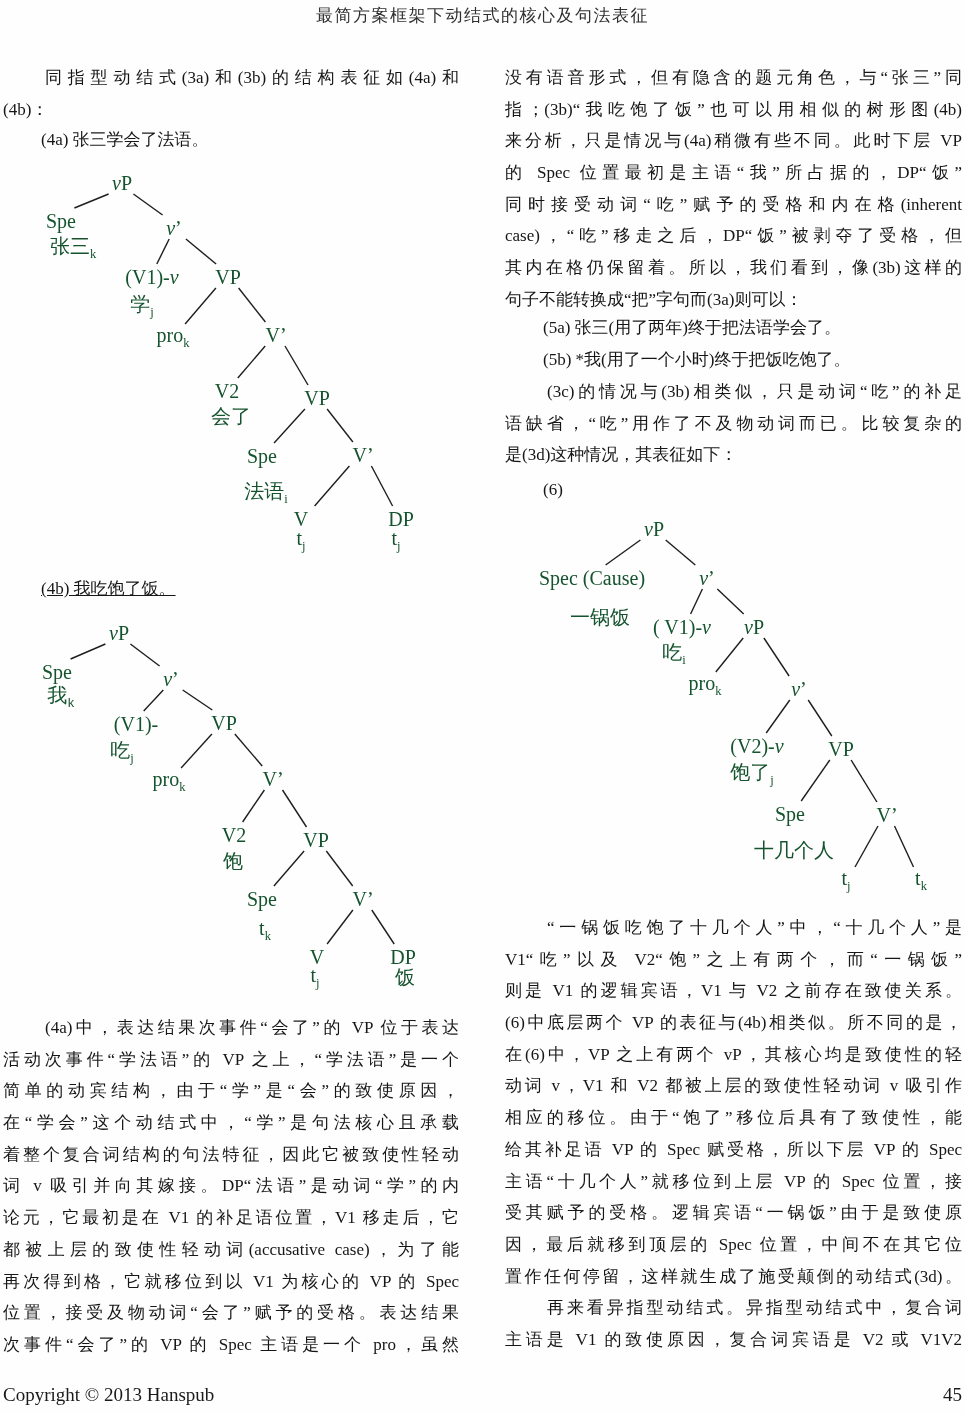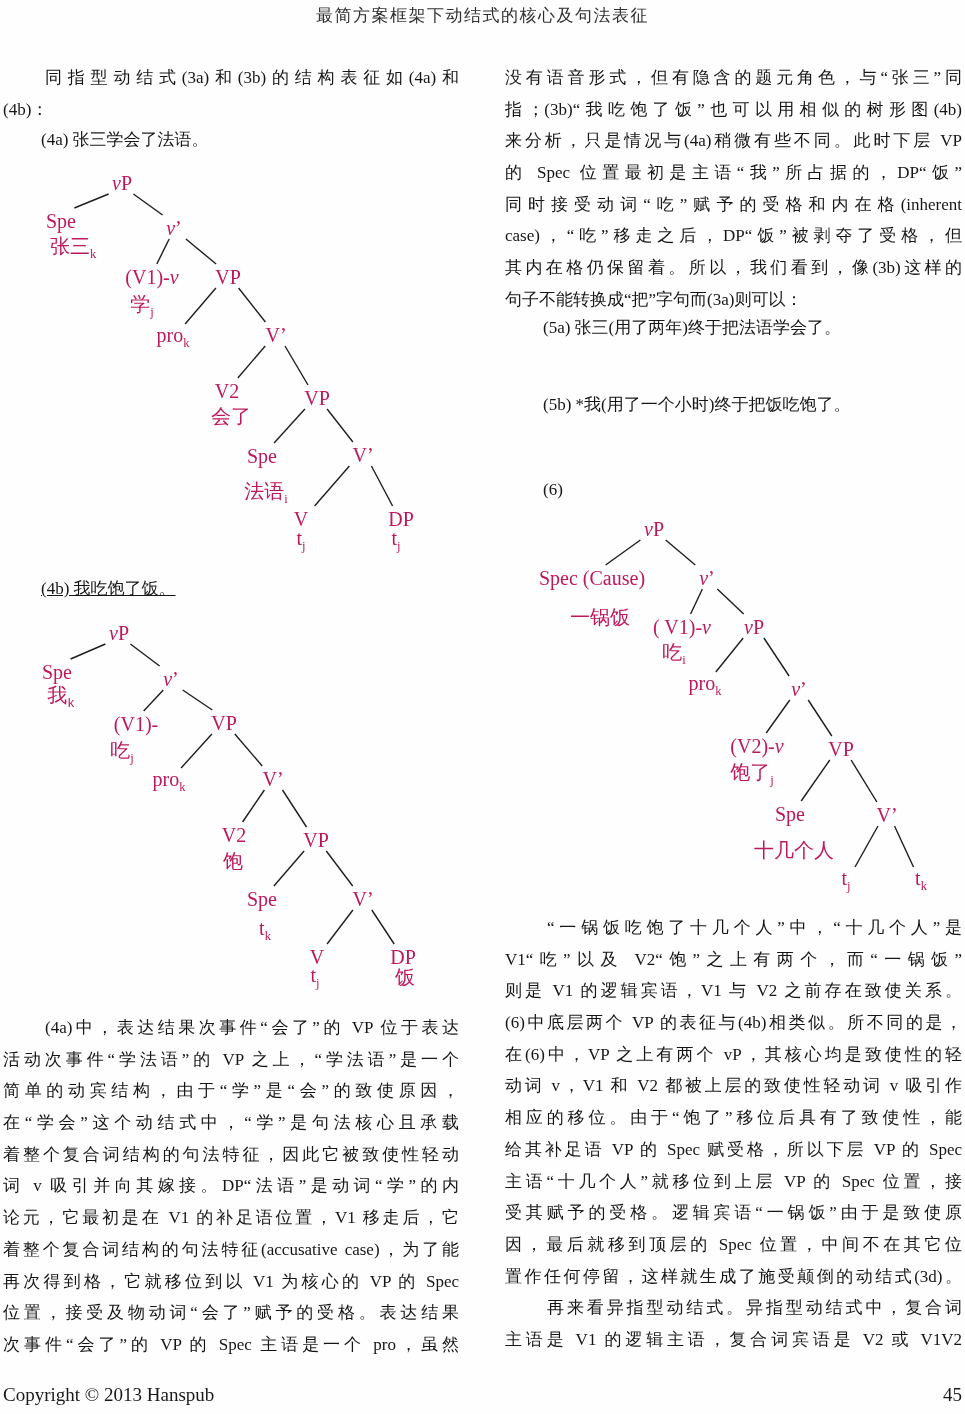--- a/index.html
+++ b/index.html
@@ -15,21 +15,21 @@
   .tline{
     font-size:17px;height:31.7px;line-height:31.7px;white-space:nowrap;
     color:#161616;
   }
   .just{text-align:justify;text-align-last:justify;white-space:normal;height:31.7px;overflow:hidden;}
   .tree{position:absolute;}
   .tree svg{position:absolute;left:0;top:0;}
   .tree svg line{stroke:#1e1e1e;stroke-width:1.4;}
   .node{
     position:absolute;transform:translate(-50%,-50%);
-    font-size:20px;white-space:nowrap;color:#be185d;
+    font-size:20px;white-space:nowrap;color:#14532d;
   }
   .node i{font-family:"Liberation Serif","DejaVu Serif",serif;}
   .node sub{font-size:12.5px;}
   .footer-left{position:absolute;left:3px;top:1384px;font-size:19px;color:#1a1a1a;}
   .footer-right{position:absolute;right:3px;top:1384px;font-size:19px;color:#1a1a1a;}
 </style>
 </head>
 <body>
 
 <div id="page">
@@ -47,59 +47,64 @@
       <div class="tline" style="padding-left: 38px; text-decoration: underline;">(4b)  我吃饱了饭。</div>
     </div>
     <div class="tblock" style="left: 3px; top: 1012px; width: 456px;">
       <div class="tline just" style="padding-left: 42px;">(4a)中，表达结果次事件“会了”的 VP 位于表达</div>
       <div class="tline just">活动次事件“学法语”的 VP 之上，“学法语”是一个</div>
       <div class="tline just">简单的动宾结构，由于“学”是“会”的致使原因，</div>
       <div class="tline just">在“学会”这个动结式中，“学”是句法核心且承载</div>
       <div class="tline just">着整个复合词结构的句法特征，因此它被致使性轻动</div>
       <div class="tline just">词 v 吸引并向其嫁接。DP“法语”是动词“学”的内</div>
       <div class="tline just">论元，它最初是在 V1 的补足语位置，V1 移走后，它</div>
-      <div class="tline just">着整个复合词结构的句法特征(accusative case)，为了能</div>
+      <div class="tline just">都被上层的致使性轻动词(accusative case)，为了能</div>
       <div class="tline just">再次得到格，它就移位到以 V1 为核心的 VP 的 Spec</div>
       <div class="tline just">位置，接受及物动词“会了”赋予的受格。表达结果</div>
       <div class="tline just">次事件“会了”的 VP 的 Spec 主语是一个 pro，虽然</div>
     </div>
     <div class="tblock" style="left: 505px; top: 62px; width: 457px;">
       <div class="tline just">没有语音形式，但有隐含的题元角色，与“张三”同</div>
       <div class="tline just">指；(3b)“我吃饱了饭”也可以用相似的树形图(4b)</div>
       <div class="tline just">来分析，只是情况与(4a)稍微有些不同。此时下层 VP</div>
       <div class="tline just">的 Spec 位置最初是主语“我”所占据的，DP“饭”</div>
       <div class="tline just">同时接受动词“吃”赋予的受格和内在格(inherent</div>
       <div class="tline just">case)，“吃”移走之后，DP“饭”被剥夺了受格，但</div>
       <div class="tline just">其内在格仍保留着。所以，我们看到，像(3b)这样的</div>
       <div class="tline">句子不能转换成“把”字句而(3a)则可以：</div>
     </div>
     <div class="tblock" style="left: 505px; top: 312px; width: 457px;">
       <div class="tline" style="padding-left: 38px;">(5a)  张三(用了两年)终于把法语学会了。</div>
     </div>
     <div class="tblock" style="left: 505px; top: 344px; width: 457px;">
-      <div class="tline" style="padding-left: 38px; margin-top: 45px;">(5b) *我(用了一个小时)终于把饭吃饱了。</div>
+      <div class="tline" style="padding-left: 38px;">(5b) *我(用了一个小时)终于把饭吃饱了。</div>
+    </div>
+    <div class="tblock" style="left: 505px; top: 376px; width: 457px;">
+      <div class="tline just" style="padding-left: 42px;">(3c)的情况与(3b)相类似，只是动词“吃”的补足</div>
+      <div class="tline just">语缺省，“吃”用作了不及物动词而已。比较复杂的</div>
+      <div class="tline">是(3d)这种情况，其表征如下：</div>
     </div>
     <div class="tblock" style="left: 505px; top: 474px; width: 457px;">
       <div class="tline" style="padding-left: 38px;">(6)</div>
     </div>
     <div class="tblock" style="left: 505px; top: 912px; width: 457px;">
       <div class="tline just" style="padding-left: 42px;">“一锅饭吃饱了十几个人”中，“十几个人”是</div>
       <div class="tline just">V1“吃”以及 V2“饱”之上有两个，而“一锅饭”</div>
       <div class="tline just">则是 V1 的逻辑宾语，V1 与 V2 之前存在致使关系。</div>
       <div class="tline just">(6)中底层两个 VP 的表征与(4b)相类似。所不同的是，</div>
       <div class="tline just">在(6)中，VP 之上有两个 vP，其核心均是致使性的轻</div>
       <div class="tline just">动词 v，V1 和 V2 都被上层的致使性轻动词 v 吸引作</div>
       <div class="tline just">相应的移位。由于“饱了”移位后具有了致使性，能</div>
       <div class="tline just">给其补足语 VP 的 Spec 赋受格，所以下层 VP 的 Spec</div>
       <div class="tline just">主语“十几个人”就移位到上层 VP 的 Spec 位置，接</div>
       <div class="tline just">受其赋予的受格。逻辑宾语“一锅饭”由于是致使原</div>
       <div class="tline just">因，最后就移到顶层的 Spec 位置，中间不在其它位</div>
       <div class="tline just">置作任何停留，这样就生成了施受颠倒的动结式(3d)。</div>
       <div class="tline just" style="padding-left: 42px;">再来看异指型动结式。异指型动结式中，复合词</div>
-      <div class="tline just">主语是 V1 的逻辑主语，复合词宾语是 V2 或 V1V2</div>
+      <div class="tline just">主语是 V1 的致使原因，复合词宾语是 V2 或 V1V2</div>
     </div>
     <div class="tree" style="left: 30px; top: 160px; width: 425px; height: 400px;">
       <svg width="425" height="400">
         <line x1="78.6" y1="34.0" x2="44.4" y2="48.0"></line>
         <line x1="103.4" y1="34.0" x2="132.6" y2="55.0"></line>
         <line x1="139.2" y1="79.0" x2="126.8" y2="104.0"></line>
         <line x1="155.9" y1="79.0" x2="186.1" y2="104.0"></line>
         <line x1="185.9" y1="128.0" x2="155.1" y2="164.0"></line>
         <line x1="208.6" y1="128.0" x2="235.4" y2="162.0"></line>
         <line x1="235.2" y1="186.0" x2="207.8" y2="218.0"></line>

